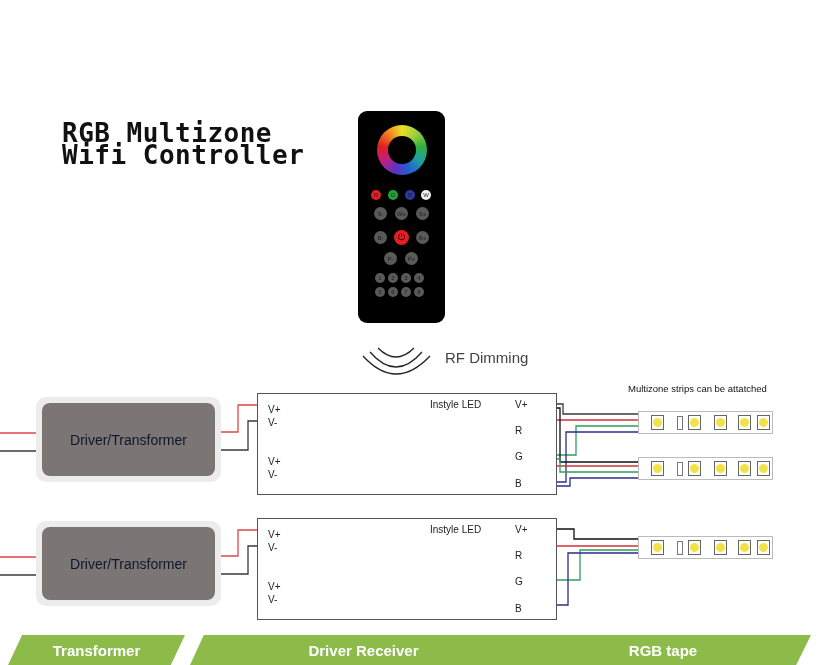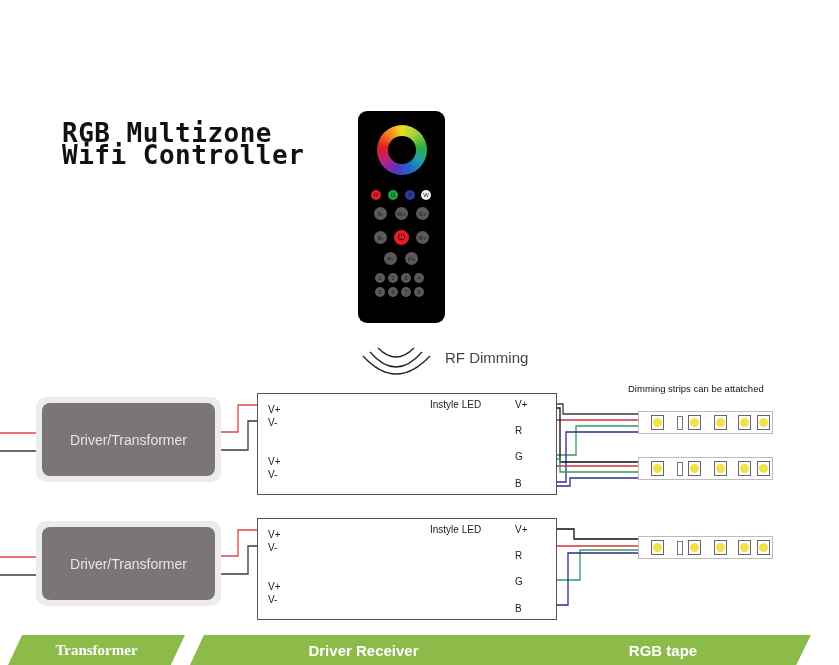--- a/index.html
+++ b/index.html
@@ -5,21 +5,21 @@
   html, body { margin: 0; padding: 0; background: #ffffff; }
   body { width: 839px; height: 665px; position: relative; overflow: hidden; font-family: "DejaVu Sans", sans-serif; }
   .title { position: absolute; left: 62px; font-family: "DejaVu Sans Mono", monospace; font-weight: bold; font-size: 26px; color: #111; letter-spacing: 0.5px; }
   .remote { position: absolute; left: 358px; top: 111px; width: 87px; height: 212px; background: #000; border-radius: 9px; }
   .wheel { position: absolute; left: 19px; top: 14px; width: 50px; height: 50px; border-radius: 50%;
     background: conic-gradient(from 0deg, #e8e020, #a0d040, #30b040, #20a0a0, #2060d0, #6030c0, #c02080, #e02020, #f08020, #e8e020); }
   .wheel::after { content: ""; position: absolute; left: 11px; top: 11px; width: 28px; height: 28px; border-radius: 50%; background: #000; }
   .rbtn { position: absolute; border-radius: 50%; background: #5a5a5a; color: #1e1e1e; font-size: 6px; display: flex; align-items: center; justify-content: center; font-family: "Liberation Sans", sans-serif; }
   .rf-label { position: absolute; left: 445px; top: 349px; font-size: 15px; color: #444; font-family: "Liberation Sans", sans-serif; }
   .driver-outer { position: absolute; left: 36px; width: 185px; height: 85px; background: #ececec; border-radius: 10px; }
-  .driver { position: absolute; left: 6px; top: 6px; width: 173px; height: 73px; background: #7b7575; border-radius: 8px; color: #e5e5e5; font-size: 14px; display: flex; align-items: center; justify-content: center; font-family: "Liberation Sans", sans-serif; }
+  .driver { position: absolute; left: 6px; top: 6px; width: 173px; height: 73px; background: #7b7575; border-radius: 8px; color: #0f172a; font-size: 14px; display: flex; align-items: center; justify-content: center; font-family: "Liberation Sans", sans-serif; }
   .receiver { position: absolute; left: 257px; width: 298px; height: 100px; border: 1px solid #555; background: #fff; }
   .rlbl { position: absolute; font-size: 10px; color: #222; font-family: "Liberation Sans", sans-serif; }
   .multi-label { position: absolute; left: 628px; top: 383px; font-size: 9.5px; color: #111; font-family: "Liberation Sans", sans-serif; }
   .strip { position: absolute; left: 638px; width: 133px; height: 21px; border: 1px solid #bbb; background: #fff; }
   .led { position: absolute; top: 3px; width: 11px; height: 13px; border: 1px solid #666; background: #fff; }
   .led::after { content: ""; position: absolute; left: 1px; top: 2px; width: 9px; height: 9px; border-radius: 50%; background: #f2e24a; }
   .res { position: absolute; top: 4px; width: 4px; height: 12px; border: 1px solid #777; }
   .banner { position: absolute; top: 635px; height: 30px; background: #8dbb4a; color: #fff; font-weight: bold; font-size: 15px; display: flex; align-items: center; justify-content: center; font-family: "Liberation Sans", sans-serif; }
   svg.wires { position: absolute; left: 0; top: 0; }
 </style>
@@ -117,21 +117,21 @@
   <div class="rlbl" style="left:10px;top:10px;">V+</div>
   <div class="rlbl" style="left:10px;top:23px;">V-</div>
   <div class="rlbl" style="left:10px;top:62px;">V+</div>
   <div class="rlbl" style="left:10px;top:75px;">V-</div>
   <div class="rlbl" style="left:257px;top:5px;">V+</div>
   <div class="rlbl" style="left:257px;top:31px;">R</div>
   <div class="rlbl" style="left:257px;top:57px;">G</div>
   <div class="rlbl" style="left:257px;top:84px;">B</div>
 </div>
 
-<div class="multi-label">Dimming strips can be attatched</div>
+<div class="multi-label">Multizone strips can be attatched</div>
 
 <div class="strip" style="top:411px;">
   <div class="led" style="left:12px;"></div>
   <div class="res" style="left:38px;"></div>
   <div class="led" style="left:49px;"></div>
   <div class="led" style="left:75px;"></div>
   <div class="led" style="left:99px;"></div>
   <div class="led" style="left:118px;"></div>
 </div>
 <div class="strip" style="top:457px;">
@@ -144,15 +144,15 @@
 </div>
 <div class="strip" style="top:536px;">
   <div class="led" style="left:12px;"></div>
   <div class="res" style="left:38px;"></div>
   <div class="led" style="left:49px;"></div>
   <div class="led" style="left:75px;"></div>
   <div class="led" style="left:99px;"></div>
   <div class="led" style="left:118px;"></div>
 </div>
 
-<div class="banner" style="left:8px;width:177px;clip-path:polygon(8% 0,100% 0,92% 100%,0 100%);font-family:Liberation Serif, serif;">Transformer</div>
+<div class="banner" style="left:8px;width:177px;clip-path:polygon(8% 0,100% 0,92% 100%,0 100%);">Transformer</div>
 <div class="banner" style="left:190px;width:347px;clip-path:polygon(4% 0,100% 0,96% 100%,0 100%);">Driver Receiver</div>
 <div class="banner" style="left:515px;width:296px;clip-path:polygon(5% 0,100% 0,95% 100%,0 100%);">RGB tape</div>
 
 </body></html>

